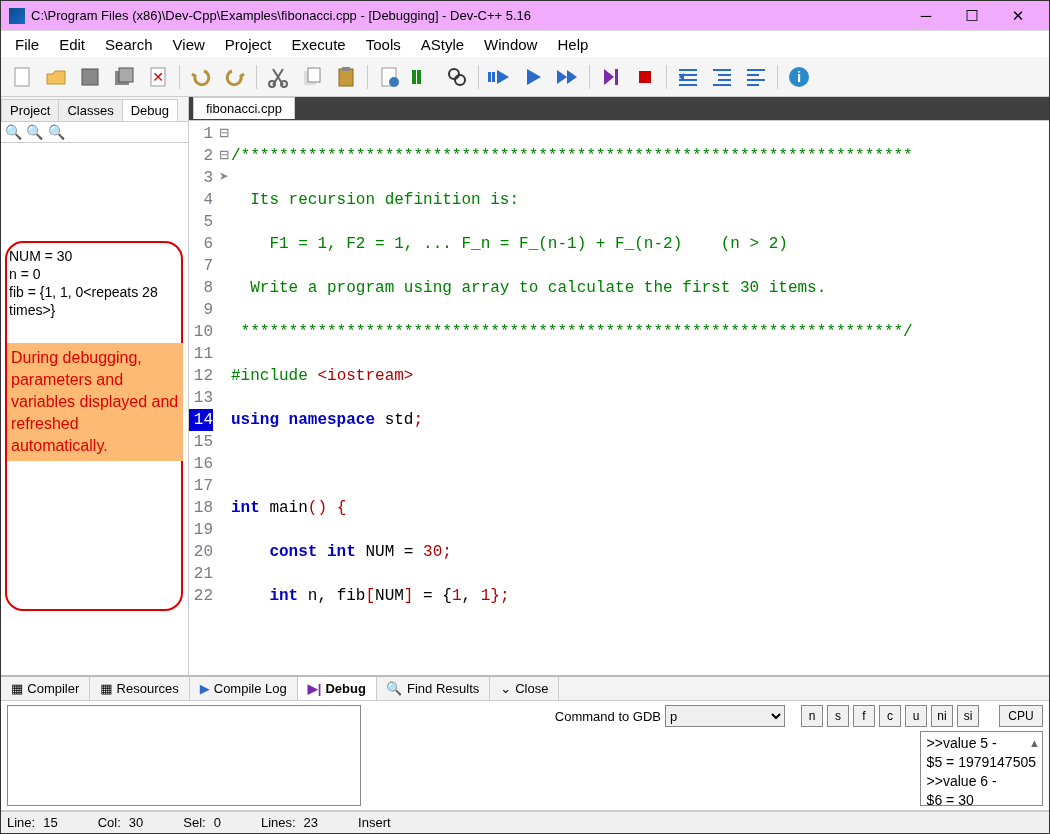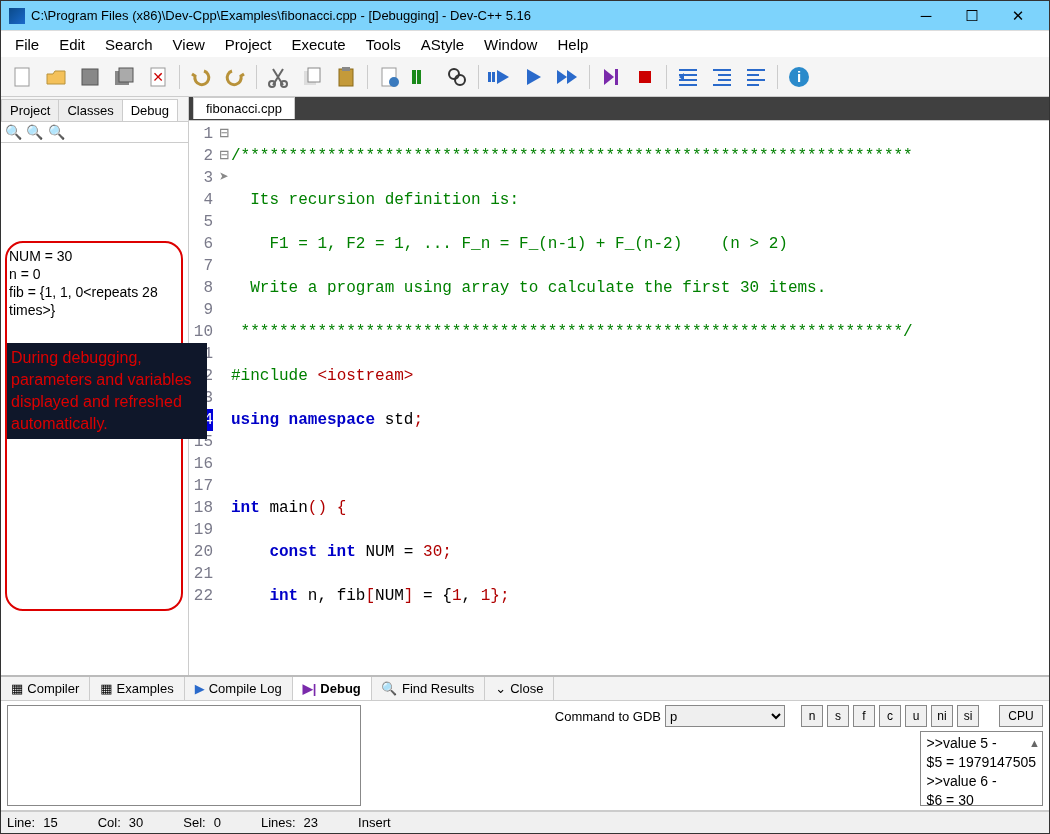--- a/index.html
+++ b/index.html
@@ -1,37 +1,37 @@
 <!DOCTYPE html>
 <html><head>
 <meta charset="utf-8">
 <style>
 * { box-sizing: border-box; margin: 0; padding: 0; }
 body { font-family: "Segoe UI", Tahoma, sans-serif; font-size: 13px; background: #fff; width: 1050px; height: 834px; overflow: hidden; display: flex; flex-direction: column; border: 1px solid #333; }
-.titlebar { height: 30px; display: flex; align-items: center; padding: 0 8px; background: #7dd3fc; border-bottom: 1px solid #ddd; }
+.titlebar { height: 30px; display: flex; align-items: center; padding: 0 8px; background: #f0abfc; border-bottom: 1px solid #ddd; }
 .titlebar .icon { width: 16px; height: 16px; background: linear-gradient(135deg,#0a4a8a,#1a6acb); margin-right: 6px; }
 .titlebar .title { flex: 1; font-size: 13px; }
 .titlebar .winbtns { display: flex; gap: 0; }
 .titlebar .winbtn { width: 46px; height: 28px; display: flex; align-items: center; justify-content: center; font-size: 15px; }
 .menubar { height: 26px; display: flex; align-items: center; padding: 0 4px; background: #fff; font-size: 15px; gap: 0; }
 .menubar .menuitem { padding: 2px 10px; }
 .toolbar { height: 40px; display: flex; align-items: center; padding: 2px 6px; gap: 4px; background: #f5f5f5; border-bottom: 1px solid #ccc; }
 .tbtn { width: 30px; height: 30px; display: flex; align-items: center; justify-content: center; border: 1px solid transparent; }
 .tsep { width: 1px; height: 24px; background: #ccc; margin: 0 2px; }
 .workspace { flex: 1; display: flex; overflow: hidden; }
 .leftpanel { width: 188px; display: flex; flex-direction: column; border-right: 1px solid #ccc; }
 .lefttabs { height: 24px; display: flex; align-items: flex-end; font-size: 13px; background: #f5f5f5; }
 .lefttab { padding: 3px 8px; border: 1px solid #ccc; border-bottom: none; background: #eee; margin-right: -1px; }
 .lefttab.active { background: #fff; }
 .lefticons { height: 22px; padding: 2px 4px; border-top: 1px solid #ccc; border-bottom: 1px solid #ccc; display: flex; gap: 4px; align-items: center; }
 .lefticons span { font-size: 14px; color: #888; }
 .debugpanel { flex: 1; position: relative; padding: 2px; }
 .redbox { position: absolute; top: 98px; left: 4px; width: 178px; height: 370px; border: 2px solid #d00; border-radius: 18px; }
 .debugvars { position: absolute; top: 104px; left: 8px; font-size: 14px; line-height: 18px; }
-.yellownote { position: absolute; top: 200px; left: 6px; width: 200px; background: #0f172a; color: #d00; font-size: 16px; line-height: 22px; padding: 4px 4px; }
+.yellownote { position: absolute; top: 200px; left: 6px; width: 176px; background: #fdba74; color: #d00; font-size: 16px; line-height: 22px; padding: 4px 4px; }
 .rightpanel { flex: 1; display: flex; flex-direction: column; overflow: hidden; }
 .editortabs { height: 24px; display: flex; align-items: flex-start; background: #404040; border-bottom: 1px solid #ccc; }
 .editortab { padding: 3px 12px; border: 1px solid #ccc; border-bottom: none; background: #fff; font-size: 13px; margin-left: 4px; }
 .editor { flex: 1; display: flex; overflow: auto; background: #fff; font-family: Consolas, "Courier New", monospace; font-size: 16px; line-height: 22px; }
 .gutter { width: 28px; text-align: right; color: #7a7a8a; padding: 2px 4px 2px 0; user-select: none; }
 .foldcol { width: 14px; padding: 2px 0; color: #888; text-align: center; }
 .code { flex: 1; padding: 2px 0; white-space: pre; }
 .codeline { height: 22px; }
 .kw { color: #0000c8; font-weight: bold; }
 .comment { color: #008000; }
@@ -320,21 +320,21 @@
   </div>
 </div>
 
 <div class="bottomtabs">
   <div class="btab">
       <span>▦</span>
       <span>Compiler</span>
     </div>
   <div class="btab">
       <span>▦</span>
-      <span>Examples</span>
+      <span>Resources</span>
     </div>
   <div class="btab">
       <span style="color:#2a6acb">▶</span>
       <span>Compile Log</span>
     </div>
   <div class="btab active">
       <span style="color:#7a2aab">▶|</span>
       <span>Debug</span>
     </div>
   <div class="btab">

